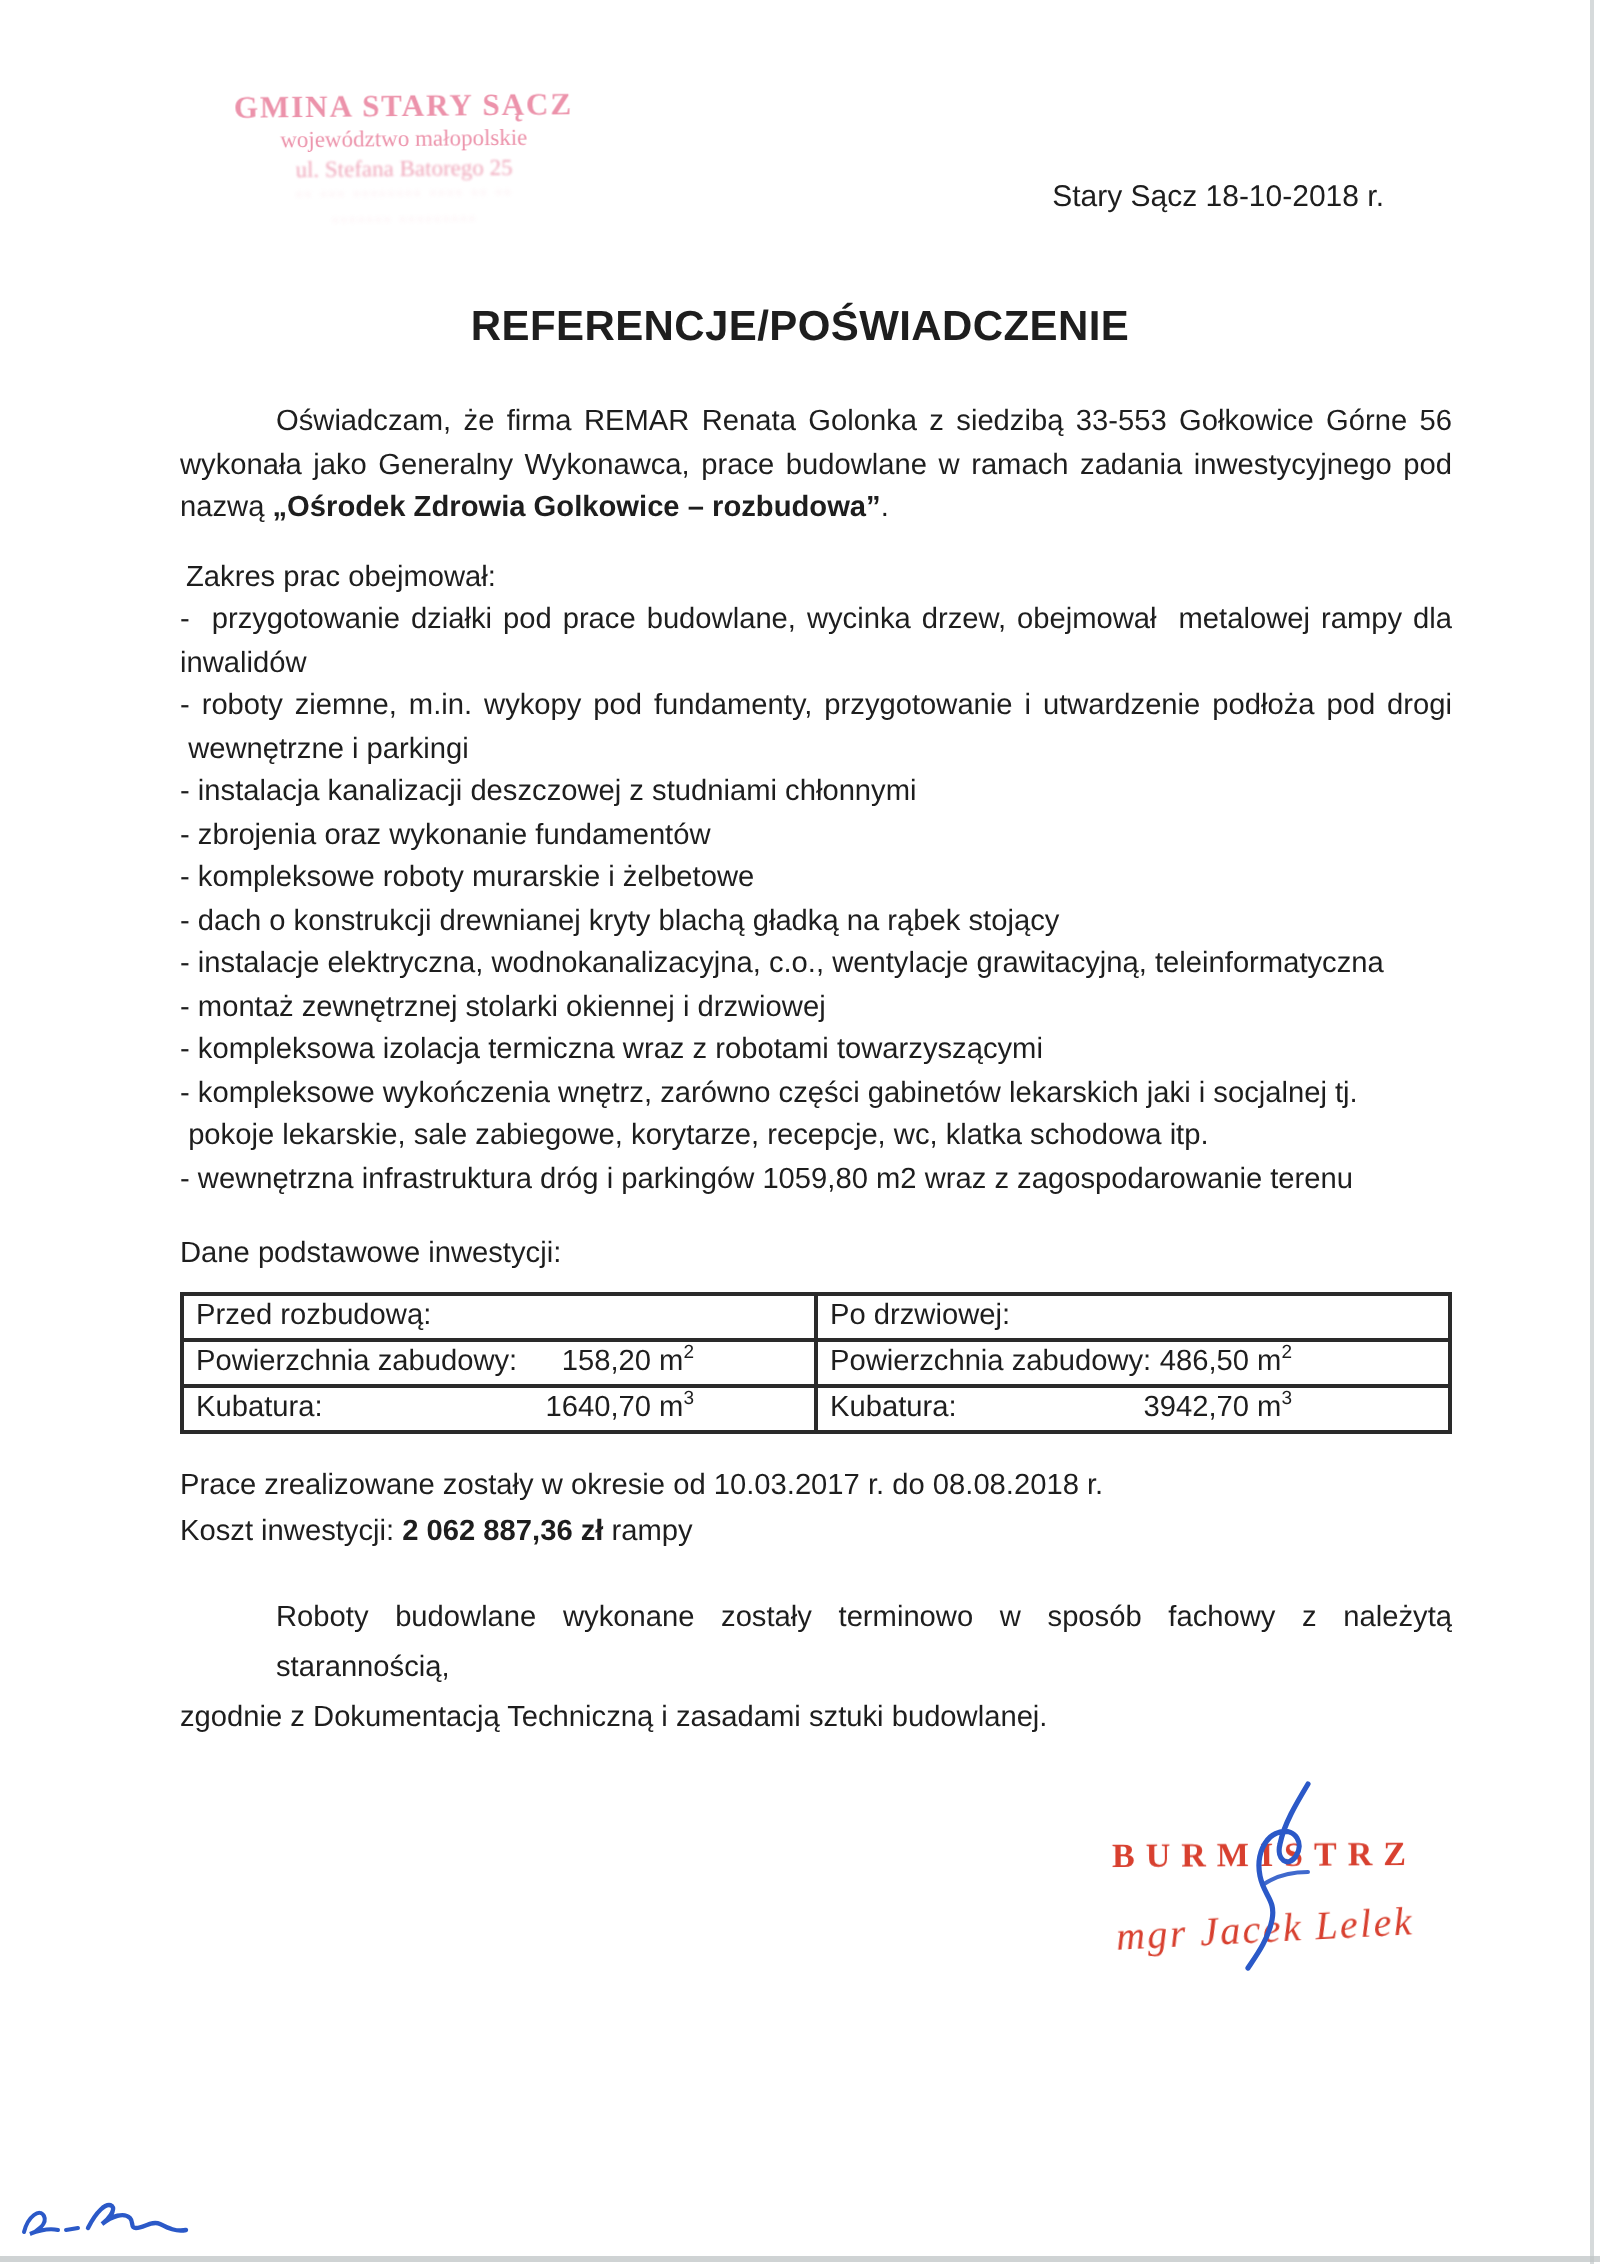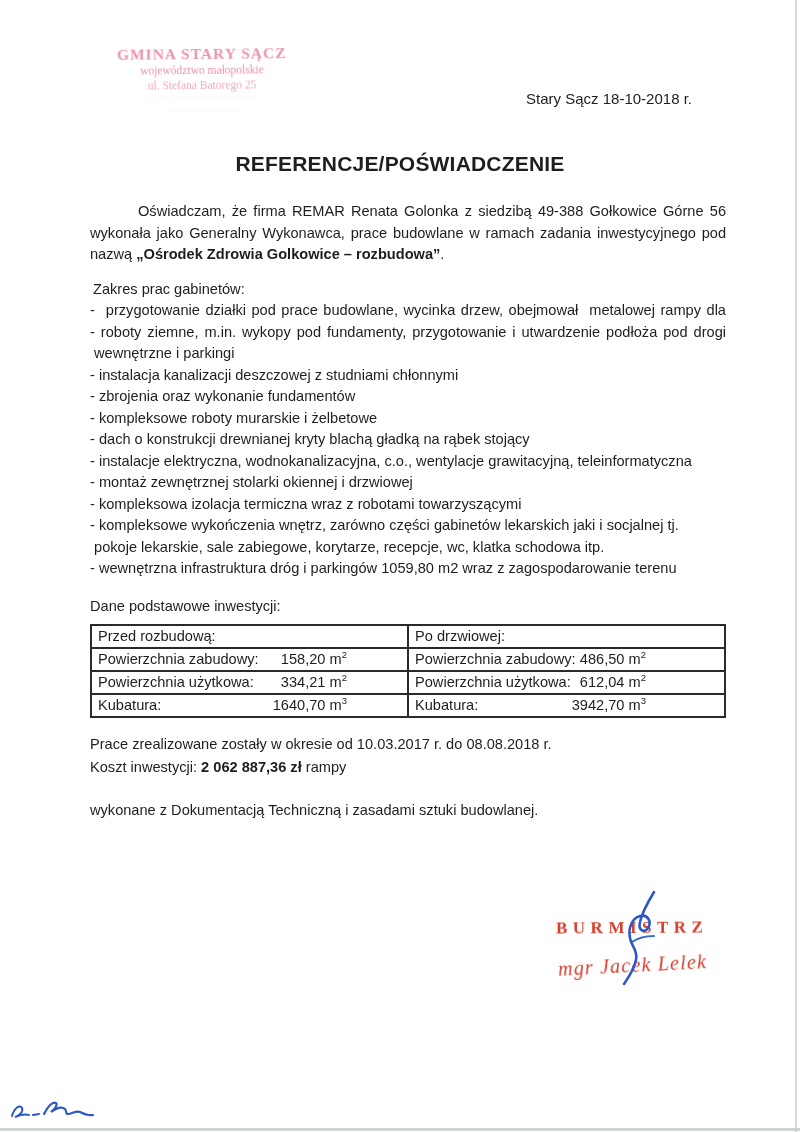--- a/index.html
+++ b/index.html
@@ -76,31 +76,32 @@
   <div class="l5">······· ·········</div>
 </div>
 
 <div class="abs dateline">Stary Sącz 18-10-2018 r.</div>
 
 <div class="abs doc-title">REFERENCJE/POŚWIADCZENIE</div>
 
 <div class="abs main">
 
   <div>
-    <div class="line jfull indent">Oświadczam, że firma REMAR Renata Golonka z siedzibą 49-388 Gołkowice Górne 56</div>
+    <div class="line jfull indent">Oświadczam, że firma REMAR Renata Golonka z siedzibą 33-553 Gołkowice Górne 56</div>
     <div class="line jfull">wykonała jako Generalny Wykonawca, prace budowlane w ramach zadania inwestycyjnego pod</div>
     <div class="line"><span>nazwą </span><span class="b">„Ośrodek Zdrowia Golkowice – rozbudowa”</span><span>.</span></div>
   </div>
 
   <div class="gap14"></div>
 
-  <div class="line scope-head">Zakres prac gabinetów:</div>
+  <div class="line scope-head">Zakres prac obejmował:</div>
 
   <div>
     <div class="line jfull">-  przygotowanie działki pod prace budowlane, wycinka drzew, obejmował  metalowej rampy dla</div>
+    <div class="line">inwalidów</div>
     <div class="line jfull">- roboty ziemne, m.in. wykopy pod fundamenty, przygotowanie i utwardzenie podłoża pod drogi</div>
     <div class="line"> wewnętrzne i parkingi</div>
     <div class="line">- instalacja kanalizacji deszczowej z studniami chłonnymi</div>
     <div class="line">- zbrojenia oraz wykonanie fundamentów</div>
     <div class="line">- kompleksowe roboty murarskie i żelbetowe</div>
     <div class="line">- dach o konstrukcji drewnianej kryty blachą gładką na rąbek stojący</div>
     <div class="line">- instalacje elektryczna, wodnokanalizacyjna, c.o., wentylacje grawitacyjną, teleinformatyczna</div>
     <div class="line">- montaż zewnętrznej stolarki okiennej i drzwiowej</div>
     <div class="line">- kompleksowa izolacja termiczna wraz z robotami towarzyszącymi</div>
     <div class="line">- kompleksowe wykończenia wnętrz, zarówno części gabinetów lekarskich jaki i socjalnej tj.</div>
@@ -126,53 +127,40 @@
       <td class="cell cr">
             <div class="cellflex">
               <span>Powierzchnia zabudowy:</span>
               <span class="val"><span>486,50 m</span><sup class="u">2</sup></span>
             </div>
           </td>
     </tr>
     <tr>
       <td class="cell cl">
             <div class="cellflex">
-              <span>Powierzchnia użytkowa:</span>
-              <span class="val"><span>334,21 m</span><sup class="u">2</sup></span>
-            </div>
-          </td>
-      <td class="cell cr">
-            <div class="cellflex">
-              <span>Powierzchnia użytkowa:</span>
-              <span class="val"><span>612,04 m</span><sup class="u">2</sup></span>
-            </div>
-          </td>
-    </tr>
-    <tr>
-      <td class="cell cl">
-            <div class="cellflex">
               <span>Kubatura:</span>
               <span class="val"><span>1640,70 m</span><sup class="u">3</sup></span>
             </div>
           </td>
       <td class="cell cr">
             <div class="cellflex">
               <span>Kubatura:</span>
               <span class="val"><span>3942,70 m</span><sup class="u">3</sup></span>
             </div>
           </td>
     </tr>
   </tbody>
     </table>
 
   <div class="line period">Prace zrealizowane zostały w okresie od 10.03.2017 r. do 08.08.2018 r.</div>
   <div class="line cost"><span>Koszt inwestycji: </span><span class="b">2 062 887,36 zł</span><span> rampy</span></div>
 
   <div class="closing">
-    <div class="line">wykonane z Dokumentacją Techniczną i zasadami sztuki budowlanej.</div>
+    <div class="line jfull indent">Roboty budowlane wykonane zostały terminowo w sposób fachowy z należytą starannością,</div>
+    <div class="line">zgodnie z Dokumentacją Techniczną i zasadami sztuki budowlanej.</div>
   </div>
 </div>
 
 <div class="abs stamp-role">BURMISTRZ</div>
 <div class="abs stamp-name">mgr Jacek Lelek</div>
 
 <svg class="abs sig-over" width="64" height="104" viewBox="0 0 64 104">
   <path d="M44,6 C38,16 32,26 30,36 C28,44 34,48 38,42 C42,36 38,28 30,30 C22,32 18,42 20,52 C22,62 28,64 26,74 C24,84 18,92 14,98" fill="none" stroke="#2b59c8" stroke-width="2.6" stroke-linecap="round"></path>
   <path d="M22,56 C28,52 36,50 44,50" fill="none" stroke="#2b59c8" stroke-width="2" stroke-linecap="round" opacity=".9"></path>
 </svg>

